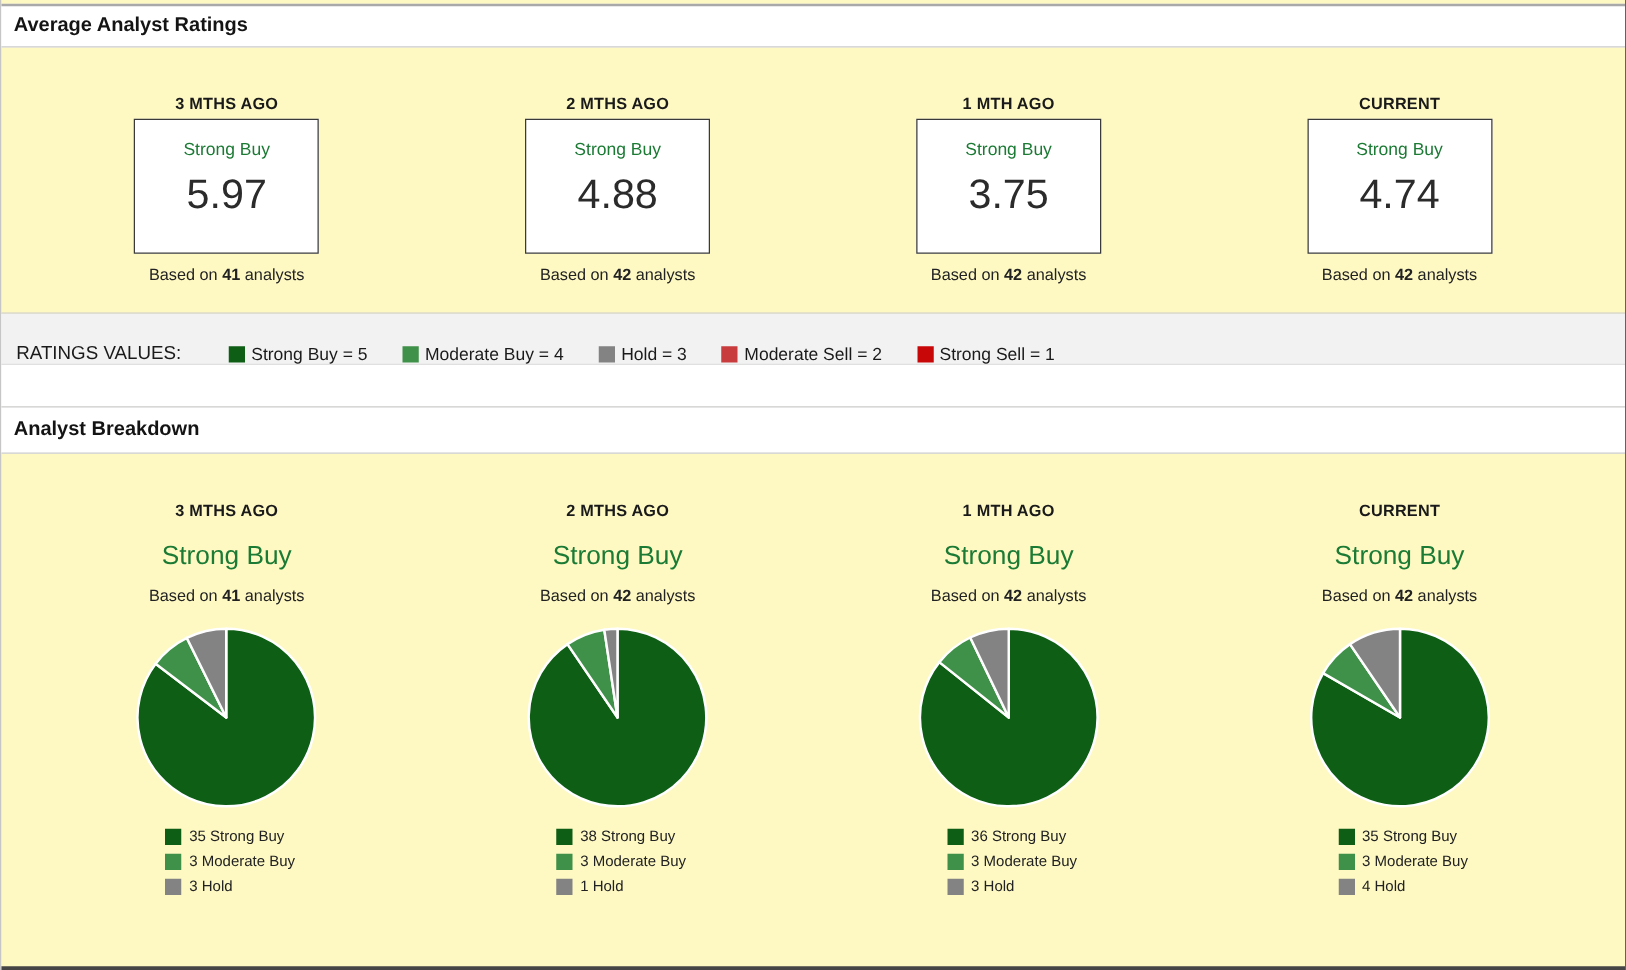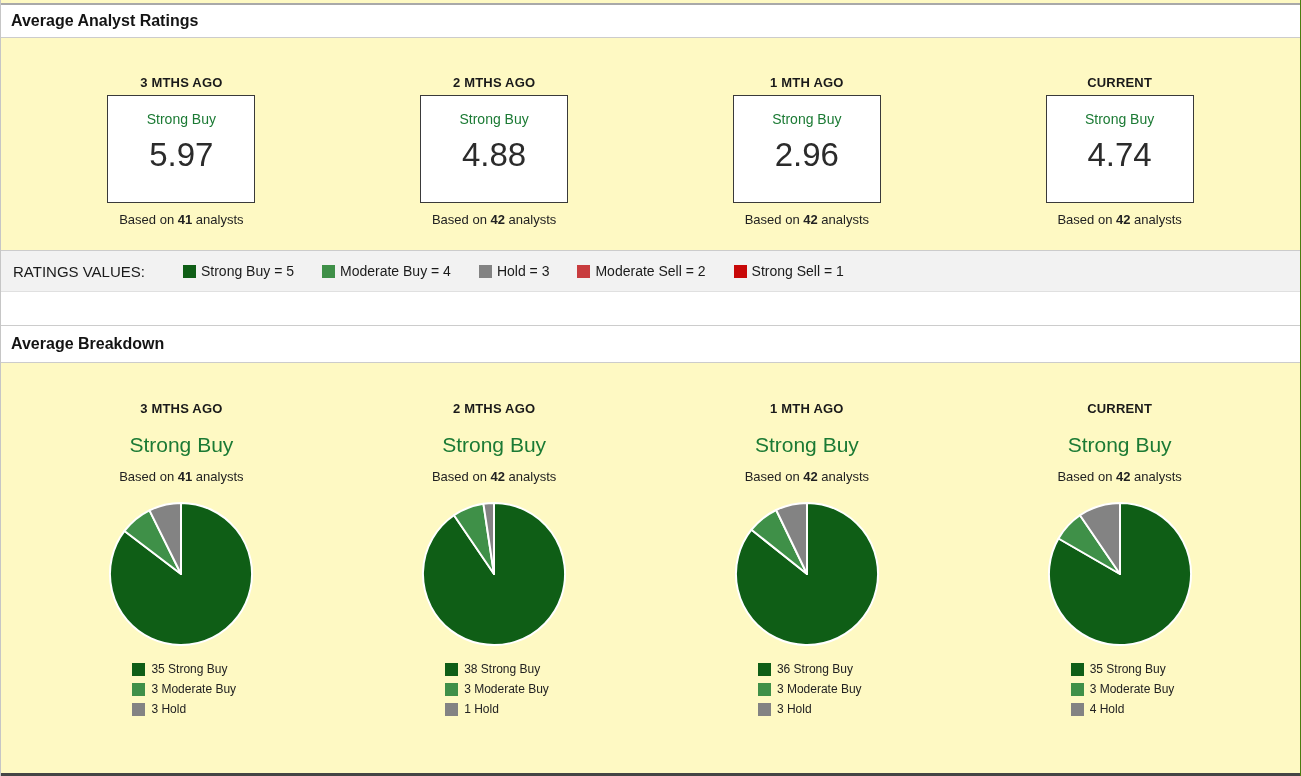--- a/index.html
+++ b/index.html
@@ -16,21 +16,21 @@
   .avg-col{flex:1;display:flex;flex-direction:column;align-items:center;}
   .period{margin-top:37px;font-size:13px;font-weight:700;color:#1a1a1a;letter-spacing:.2px;}
   .rating-box{margin-top:5px;width:146px;height:106px;border:1px solid #3a3a3a;background:#fff;
         display:flex;flex-direction:column;align-items:center;box-sizing:content-box;}
   .rating-box .lbl{margin-top:15px;font-size:14px;color:#1b7a34;}
   .rating-box .val{margin-top:9px;font-size:33px;font-weight:400;color:#2b2b2b;}
   .based-on{margin-top:9px;font-size:13px;color:#222;}
   .based-on b{font-weight:700;}
   
   .rv-band{height:40px;background:#f2f2f2;border-bottom:1px solid #e0e0e0;
-        display:flex;align-items:center;padding-left:12px;}
+        display:flex;align-items:flex-end;padding-left:12px;}
   .rv-label{font-size:15px;color:#1a1a1a;margin-right:10px;}
   .rv-item{display:flex;align-items:center;margin-left:28px;font-size:14px;color:#1a1a1a;}
   .swatch{width:13px;height:13px;display:inline-block;margin-right:5px;flex:0 0 13px;}
   .gap{height:33px;background:#fff;}
   
   .bd-row{display:flex;padding:0 24px;}
   .bd-col{flex:1;display:flex;flex-direction:column;align-items:center;}
   .bd-period{margin-top:38px;font-size:13px;font-weight:700;color:#1a1a1a;letter-spacing:.2px;}
   .bd-rating{margin-top:17px;font-size:21px;color:#1b7a34;}
   .bd-based{margin-top:12px;font-size:13px;color:#222;}
@@ -73,21 +73,21 @@
       <div class="based-on">
         <span>Based on</span>
         <b>42</b>
         <span>analysts</span>
       </div>
     </div>
     <div class="avg-col">
       <div class="period">1 MTH AGO</div>
       <div class="rating-box">
         <div class="lbl">Strong Buy</div>
-        <div class="val">2.96</div>
+        <div class="val">3.75</div>
       </div>
       <div class="based-on">
         <span>Based on</span>
         <b>42</b>
         <span>analysts</span>
       </div>
     </div>
     <div class="avg-col">
       <div class="period">CURRENT</div>
       <div class="rating-box">
@@ -122,21 +122,21 @@
     </span>
     <span class="rv-item">
       <span class="swatch" style="background-color: rgb(200, 8, 8);"></span>
       <span>Strong Sell = 1</span>
     </span>
   </div>
 
   <div class="gap"></div>
 
   <div class="panel-header second">
-    <h2 class="panel-title">Average Breakdown</h2>
+    <h2 class="panel-title">Analyst Breakdown</h2>
   </div>
 
   <div class="bd-row">
 
     <div class="bd-col">
       <div class="bd-period">3 MTHS AGO</div>
       <div class="bd-rating">Strong Buy</div>
       <div class="bd-based">
         <span>Based on</span>
         <b>41</b>

